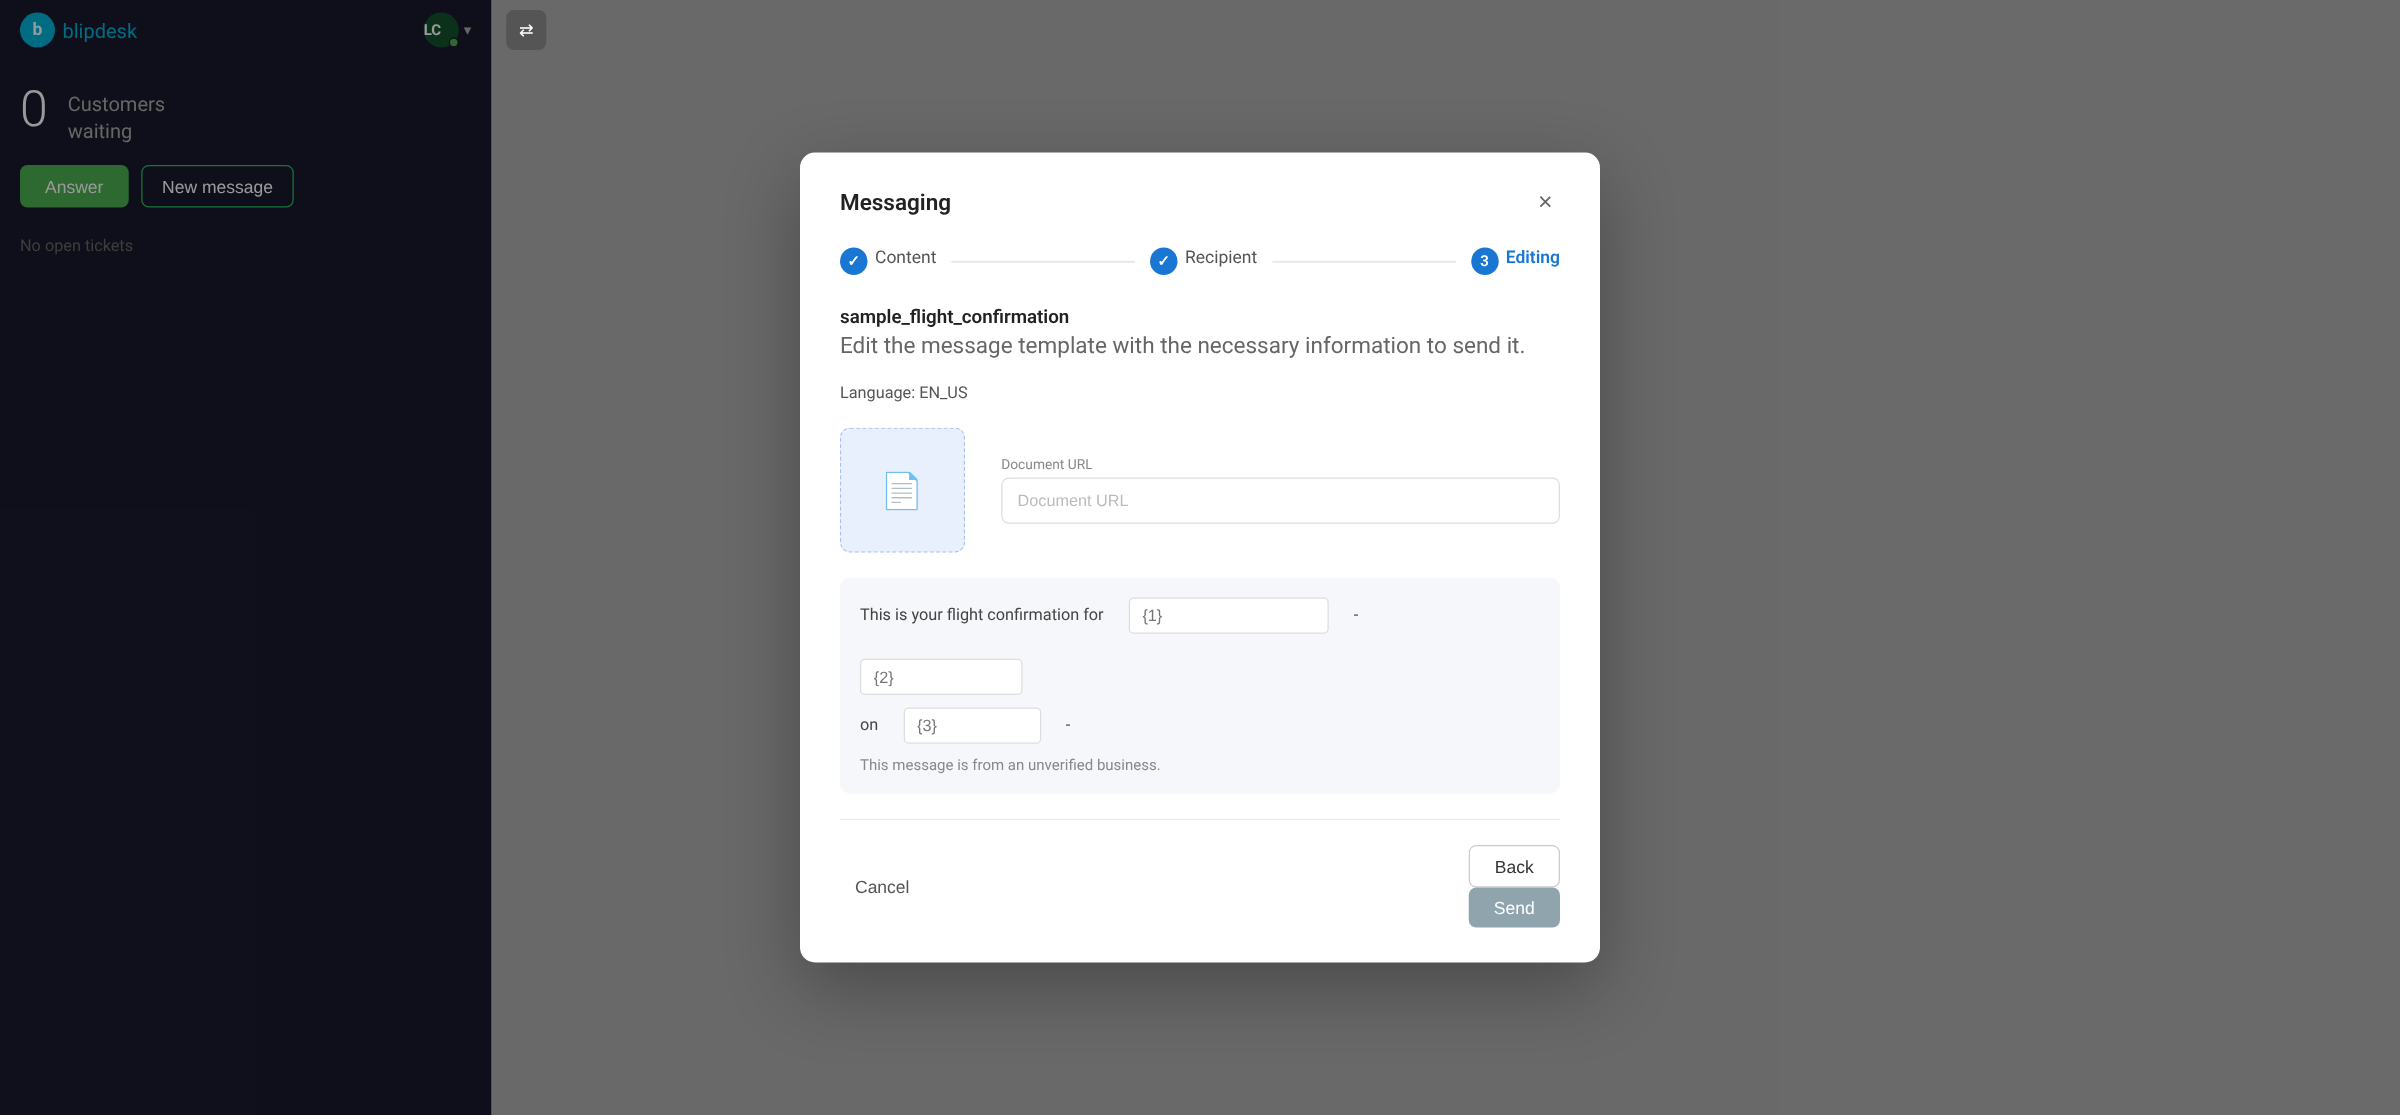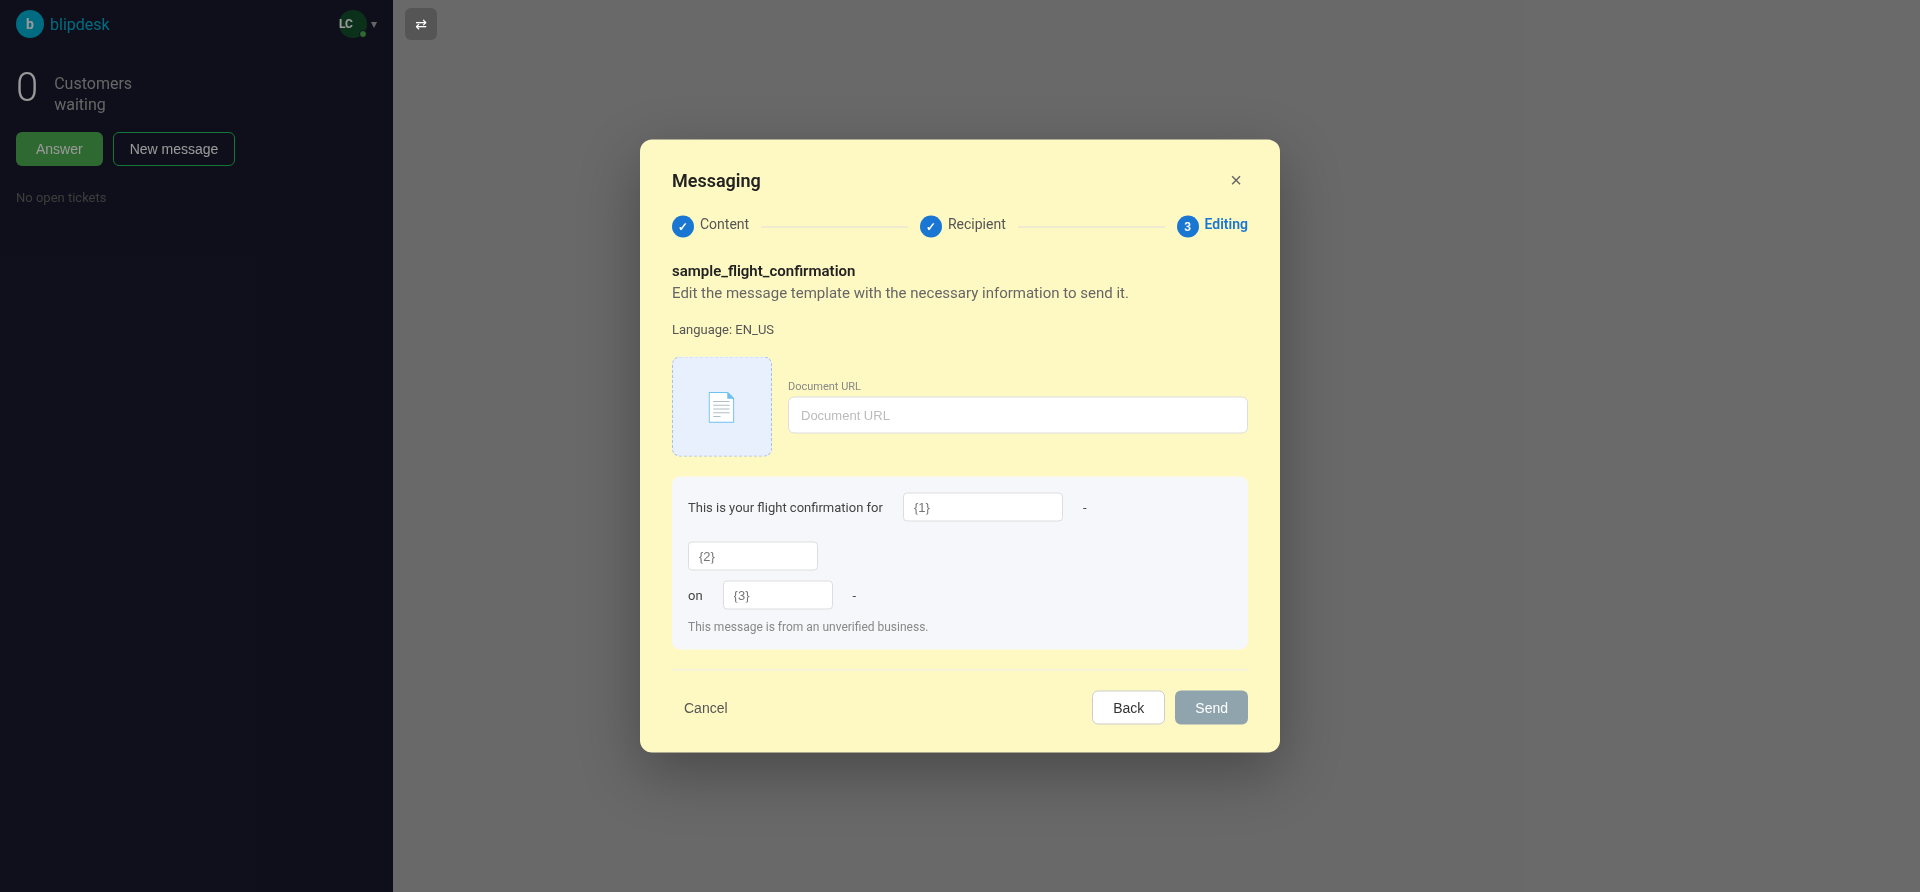--- a/index.html
+++ b/index.html
@@ -167,21 +167,21 @@
     
     .modal-wrapper {
       position: absolute;
       left: 50%;
       top: 50%;
       transform: translate(-50%, -50%);
       z-index: 10;
     }
 
     .modal {
-      background: #fef9c3;
+      background: #ffffff;
       border-radius: 12px;
       width: 640px;
       padding: 28px 32px 28px;
       box-shadow: 0 20px 60px rgba(0,0,0,0.3);
     }
 
     .modal-header {
       display: flex;
       justify-content: space-between;
       align-items: center;
@@ -256,21 +256,21 @@
 
     
     .template-name {
       font-size: 15px;
       font-weight: 600;
       color: #222;
       margin-bottom: 4px;
     }
 
     .template-desc {
-      font-size: 15px;
+      font-size: 18px;
       color: #666;
       margin-bottom: 20px;
     }
 
     .template-lang {
       font-size: 13px;
       color: #555;
       margin-bottom: 20px;
     }
 
@@ -294,20 +294,21 @@
       flex-shrink: 0;
     }
 
     .doc-icon {
       color: #5c7fa8;
       font-size: 28px;
     }
 
     .doc-url-field {
       flex: 1;
+      margin-left: 13px;
     }
 
     .field-label {
       font-size: 11px;
       color: #888;
       margin-bottom: 4px;
     }
 
     .field-input {
       width: 100%;
@@ -383,21 +384,21 @@
       background: transparent;
       border: none;
       color: #555;
       font-size: 14px;
       cursor: pointer;
       padding: 8px 12px;
     }
 
     .footer-right {
       display: flex;
-      gap: 10px;
+      flex-direction: column;
     }
 
     .btn-back {
       background: white;
       border: 1px solid #ccc;
       border-radius: 6px;
       color: #333;
       font-size: 14px;
       padding: 8px 20px;
       cursor: pointer;

